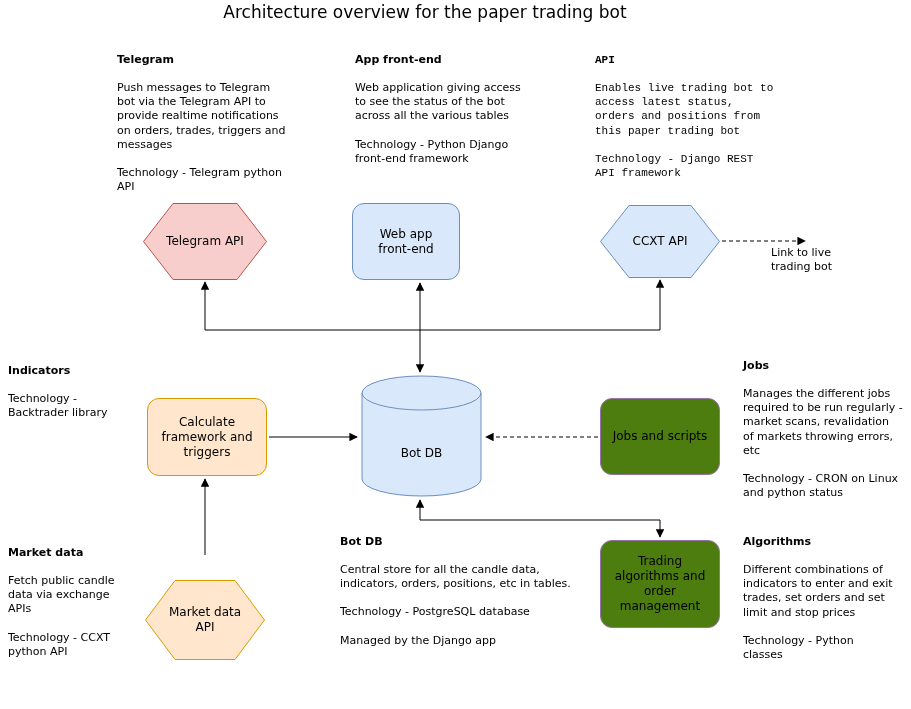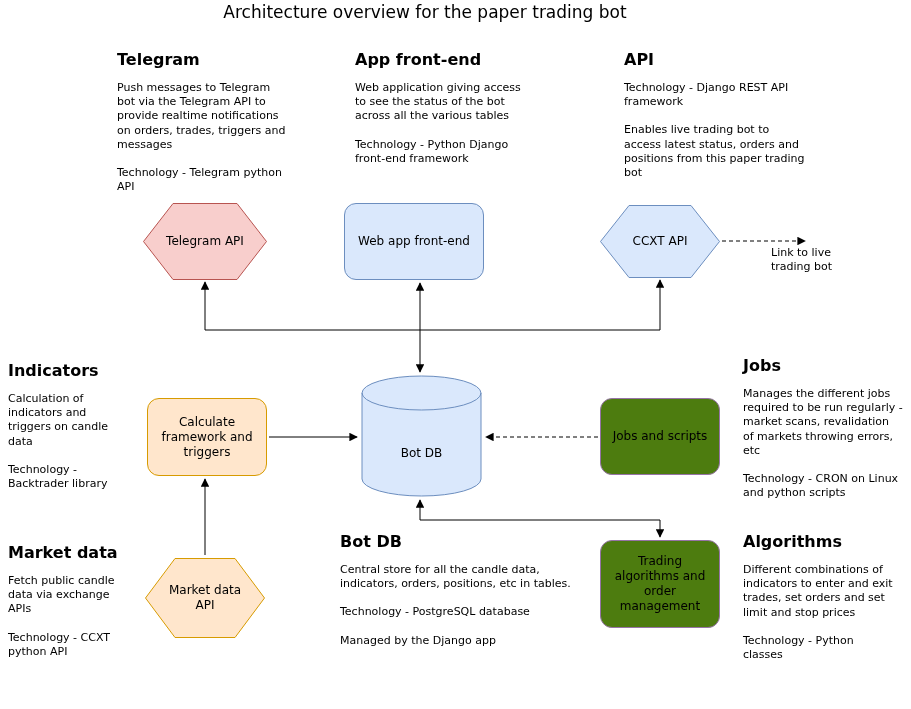--- a/index.html
+++ b/index.html
@@ -6,21 +6,21 @@
   body { background:#fff; font-family:"DejaVu Sans", sans-serif; }
   .canvas {
     position:relative; width:911px; height:709px; background:#ffffff;
     overflow:hidden; color:#000;
   }
   .title {
     position:absolute; left:0; top:2px; width:850px; text-align:center;
     font-size:17px; color:#000;
   }
   .txtblock { position:absolute; font-size:11px; line-height:14.2px; color:#000; }
-  .txtblock h3 { font-size:16px; line-height:14px; margin:0 0 14px 0; font-weight:bold; }
+  .txtblock h3 { font-size:11px; line-height:14px; margin:0 0 14px 0; font-weight:bold; }
   .txtblock p { margin:1px 0 14px 0; }
   .node { position:absolute; }
   .node .label {
     position:absolute; inset:0; display:flex; align-items:center; justify-content:center;
     text-align:center; font-size:12px; line-height:15px; padding:0 10px;
   }
   .roundbox { border-radius:12px; border:1px solid; }
   .box-blue   { background:#dae8fc; border-color:#6c8ebf; }
   .box-orange { background:#ffe6cc; border-color:#d79b00; }
   .box-purple { background:#4d7c0f; border-color:#9673a6;text-decoration:underline; }
@@ -58,36 +58,35 @@
     <p>Push messages to Telegram bot via the Telegram API to provide realtime notifications on orders, trades, triggers and messages</p>
     <p>Technology - Telegram python API</p>
   </div>
 
   <div class="txtblock" style="left:355px; top:53px; width:180px;">
     <h3>App front-end</h3>
     <p>Web application giving access to see the status of the bot across all the various tables</p>
     <p>Technology - Python Django front-end framework</p>
   </div>
 
-  <div class="txtblock" style="left:624px; top:53px; width:182px;">
+  <div class="txtblock" style="left:595px; top:53px; width:182px;font-family:Liberation Mono, monospace;">
     <h3>API</h3>
+    <p>Enables live trading bot to access latest status, orders and positions from this paper trading bot</p>
     <p>Technology - Django REST API framework</p>
-    <p>Enables live trading bot to access latest status, orders and positions from this paper trading bot</p>
   </div>
 
   <div class="txtblock" style="left:8px; top:364px; width:114px;">
     <h3>Indicators</h3>
-    <p>Calculation of indicators and triggers on candle data</p>
     <p>Technology - Backtrader library</p>
   </div>
 
   <div class="txtblock" style="left:743px; top:359px; width:160px;">
     <h3>Jobs</h3>
     <p>Manages the different jobs required to be run regularly - market scans, revalidation of markets throwing errors, etc</p>
-    <p>Technology - CRON on Linux and python scripts</p>
+    <p>Technology - CRON on Linux and python status</p>
   </div>
 
   <div class="txtblock" style="left:8px; top:546px; width:122px;">
     <h3>Market data</h3>
     <p>Fetch public candle data via exchange APIs</p>
     <p>Technology - CCXT python API</p>
   </div>
 
   <div class="txtblock" style="left:340px; top:535px; width:238px;">
     <h3>Bot DB</h3>
@@ -102,21 +101,21 @@
     <p>Technology - Python classes</p>
   </div>
 
   <div class="node" style="left:143px; top:203px; width:124px; height:77px;">
     <svg class="shape-svg" viewBox="0 0 124 77">
       <polygon points="30,0.5 94,0.5 123.5,38.5 94,76.5 30,76.5 0.5,38.5" fill="#f8cecc" stroke="#b85450"></polygon>
     </svg>
     <div class="label" style="padding:0 22px;">Telegram API</div>
   </div>
 
-  <div class="node roundbox box-blue" style="left:344px; top:203px; width:140px; height:77px;padding-left:38px;">
+  <div class="node roundbox box-blue" style="left:352px; top:203px; width:108px; height:77px;padding-left:38px;">
     <div class="label">Web app front-end</div>
   </div>
 
   <div class="node" style="left:600px; top:205px; width:120px; height:73px;">
     <svg class="shape-svg" viewBox="0 0 120 73">
       <polygon points="29,0.5 91,0.5 119.5,36.5 91,72.5 29,72.5 0.5,36.5" fill="#dae8fc" stroke="#6c8ebf"></polygon>
     </svg>
     <div class="label">CCXT API</div>
   </div>
 
@@ -135,20 +134,20 @@
   </div>
 
   <div class="node roundbox box-purple" style="left:600px; top:398px; width:120px; height:77px;">
     <div class="label">Jobs and scripts</div>
   </div>
 
   <div class="node roundbox box-purple" style="left:600px; top:540px; width:120px; height:88px;">
     <div class="label" style="padding:4px 4px;">Trading algorithms and order management</div>
   </div>
 
-  <div class="node" style="left:145px; top:558px; width:120px; height:80px;">
+  <div class="node" style="left:145px; top:580px; width:120px; height:80px;">
     <svg class="shape-svg" viewBox="0 0 120 80">
       <polygon points="30,0.5 90,0.5 119.5,40 90,79.5 30,79.5 0.5,40" fill="#ffe6cc" stroke="#d79b00"></polygon>
     </svg>
     <div class="label" style="padding:0 20px;">Market data API</div>
   </div>
 
 </div>
 
 </body></html>

